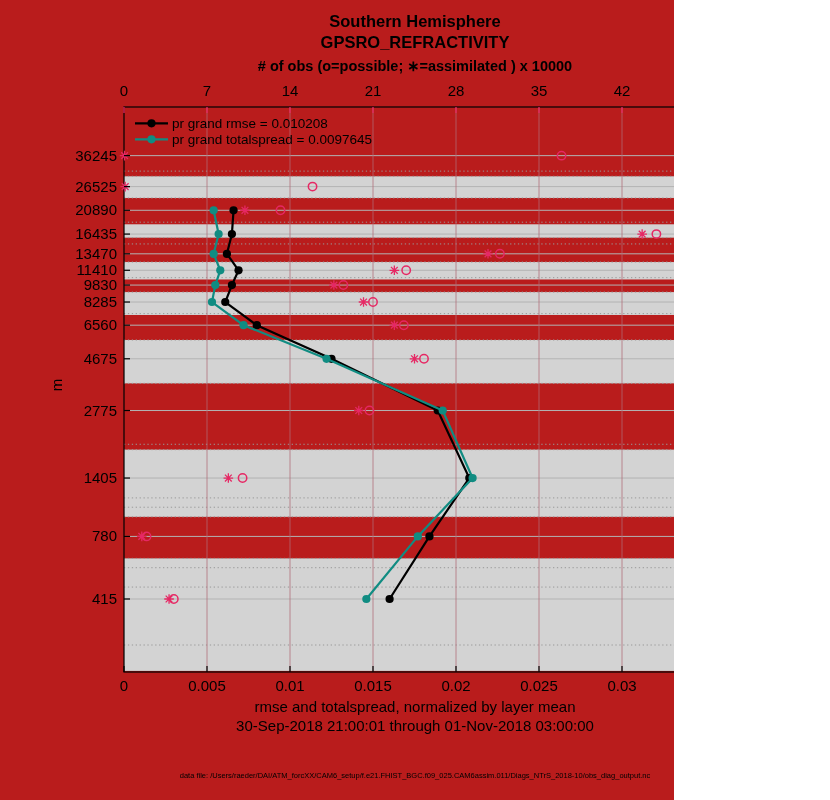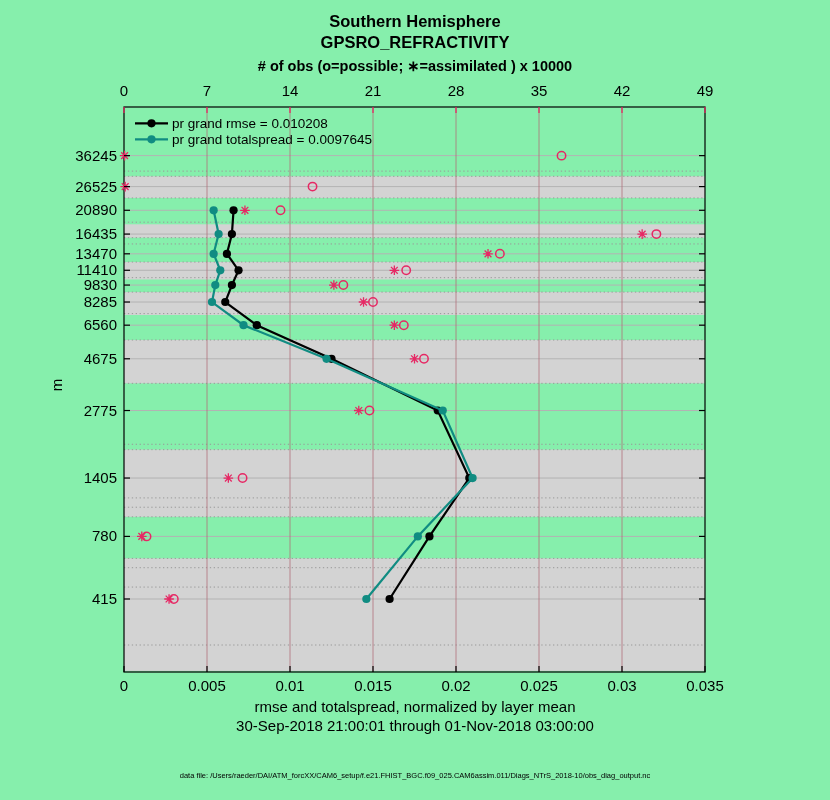--- a/index.html
+++ b/index.html
@@ -1,16 +1,16 @@
 <!DOCTYPE html>
 <html><head>
 <meta charset="utf-8">
 <style>
   html,body{margin:0;padding:0;background:#fff;}
-  .stage{position:relative;width:830px;height:800px;background:#86efac;overflow:hidden;}
+  .stage{position:relative;width:674px;height:800px;background:#b91c1c;overflow:hidden;}
   text{font-family:"Liberation Sans",sans-serif;fill:#000;}
   .title{font-size:16.5px;font-weight:bold;text-anchor:middle;}
   .obslabel{font-size:14.5px;font-weight:bold;text-anchor:middle;}
   .ticktop{font-size:15px;text-anchor:middle;}
   .tickbot{font-size:15px;text-anchor:middle;}
   .tickleft{font-size:15px;text-anchor:end;}
   .legendtext{font-size:13.5px;}
   .axlabel{font-size:15px;text-anchor:middle;}
   .ylab{font-size:15px;text-anchor:middle;}
   .tiny{font-size:7.5px;text-anchor:middle;}

